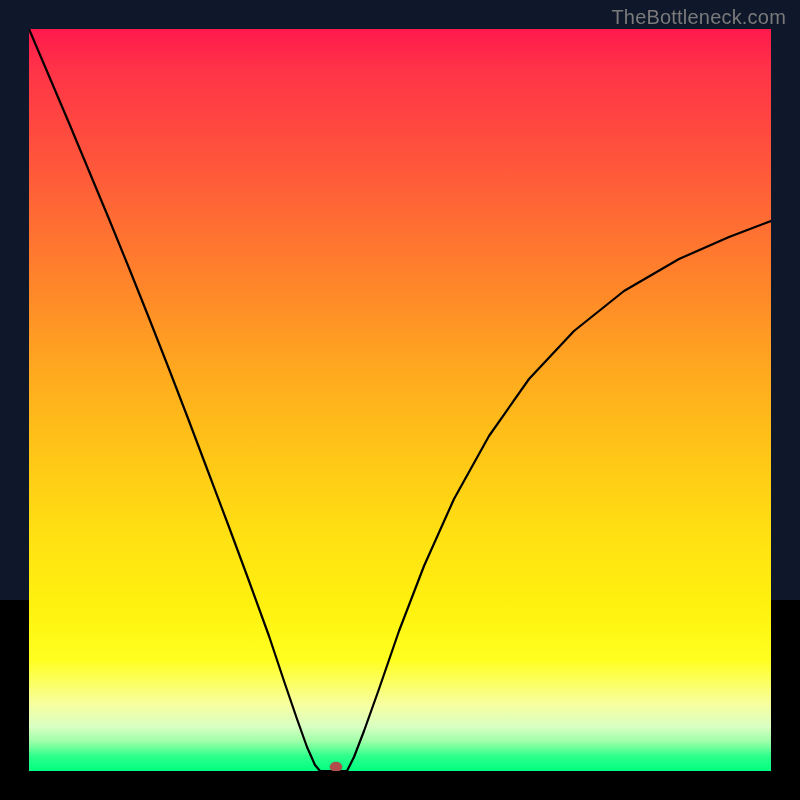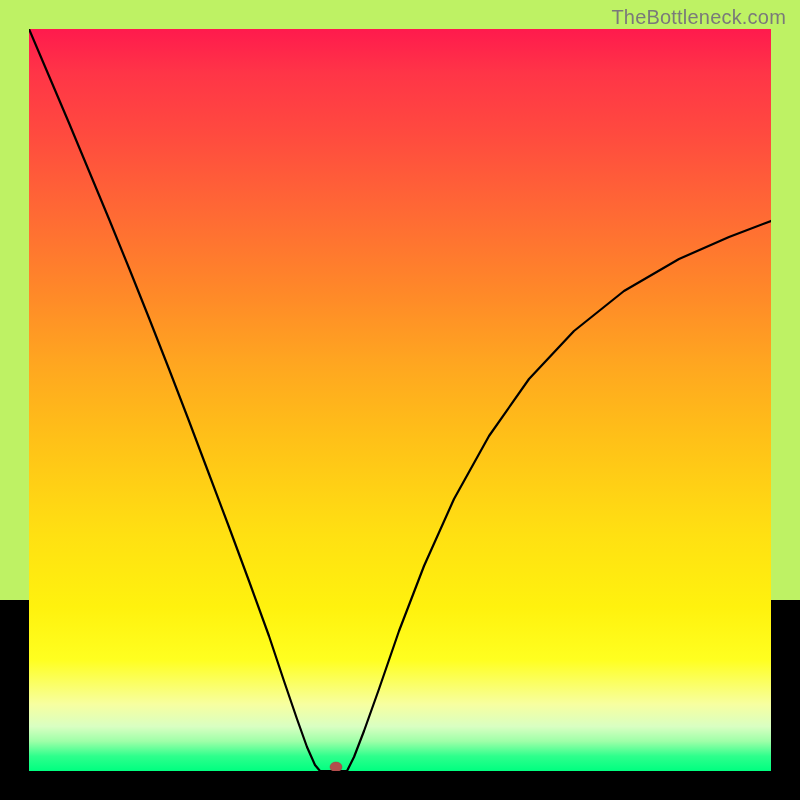--- a/index.html
+++ b/index.html
@@ -8,21 +8,21 @@
     width: 800px;
     height: 800px;
     overflow: hidden;
     background: #000;
     font-family: Arial, Helvetica, sans-serif;
   }
   .frame {
     position: relative;
     width: 800px;
     height: 600px;
-    background: #bef264;
+    background: #0f172a;
   }
   .watermark {
     position: absolute;
     top: 6px;
     right: 14px;
     color: #7a7a7a;
     font-size: 20px;
     font-weight: 400;
     letter-spacing: 0.2px;
     z-index: 5;

